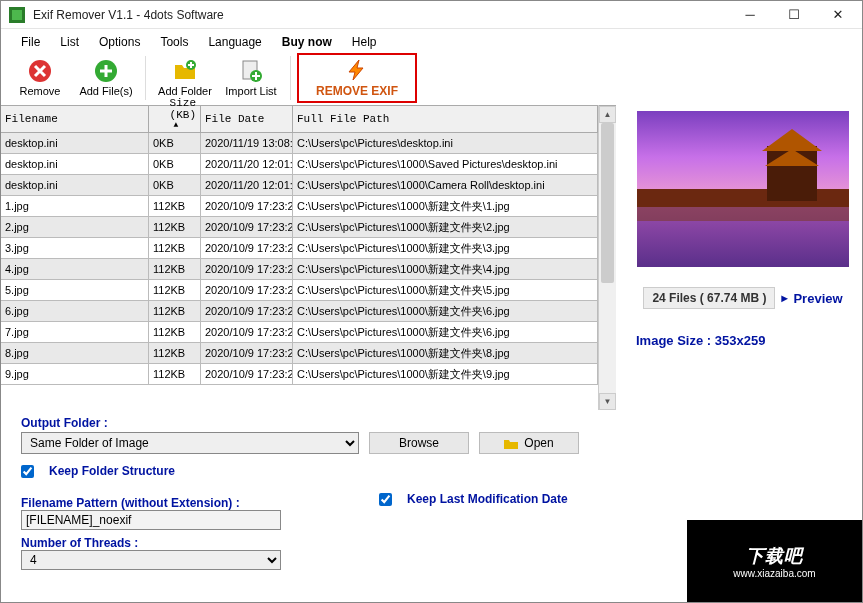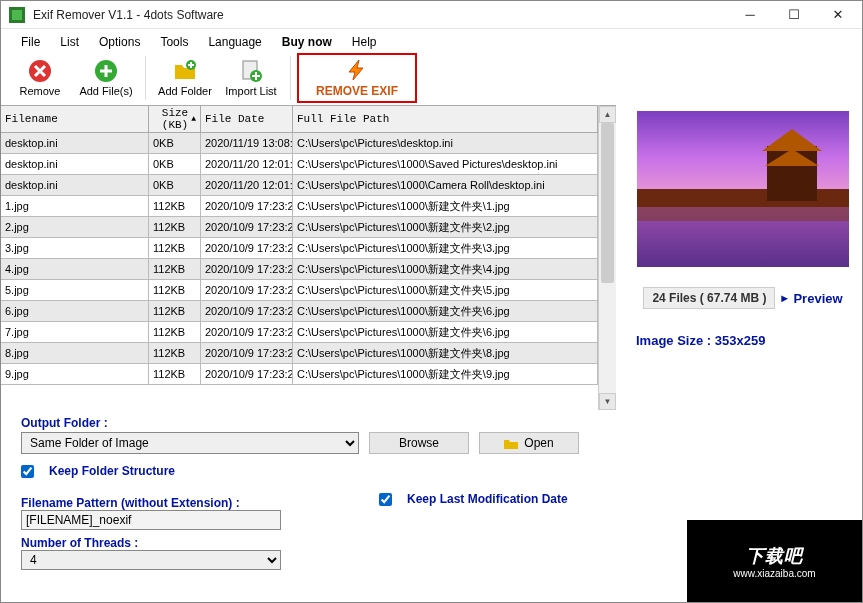--- a/index.html
+++ b/index.html
@@ -16,21 +16,21 @@
 .tbtn { display: flex; flex-direction: column; align-items: center; justify-content: center; min-width: 66px; height: 50px; padding: 2px 4px; }
 .tbtn .ico { width: 24px; height: 24px; margin-bottom: 2px; }
 .tbtn .lbl { font-size: 11px; color: #000; white-space: nowrap; }
 .tbtn.remove-exif { border: 2px solid #d00; min-width: 120px; height: 50px; }
 .tbtn.remove-exif .lbl { font-weight: bold; color: #d05510; font-size: 12px; }
 .mainsplit { display: flex; height: 305px; }
 .tablewrap { width: 598px; display: flex; flex-direction: column; border-right: 1px solid #ccc; }
 .thead { display: flex; background: #f0f0f0; border-top: 1px solid #aaa; border-bottom: 1px solid #aaa; height: 28px; font-family: "Courier New", monospace; font-size: 11px; }
 .thead .th { border-right: 1px solid #aaa; padding: 2px 4px; display: flex; align-items: center; }
 .th0 { width: 148px; }
-.th1 { width: 52px; justify-content: flex-end; text-align: right; line-height: 1.1; }
+.th1 { width: 52px; justify-content: flex-end; text-align: right; line-height: 1.1; flex-direction: column; }
 .th2 { width: 92px; }
 .th3 { flex: 1; }
 .sorticon { margin-left: 3px; font-size: 8px; }
 .tbody { flex: 1; overflow: hidden; }
 .row { display: flex; height: 21px; font-size: 11px; border-bottom: 1px solid #bbb; }
 .row:nth-child(odd) { background: #e9e9e9; }
 .row:nth-child(even) { background: #fff; }
 .row .td { border-right: 1px solid #bbb; padding: 2px 4px; display: flex; align-items: center; white-space: nowrap; overflow: hidden; }
 .td0 { width: 148px; }
 .td1 { width: 52px; }

